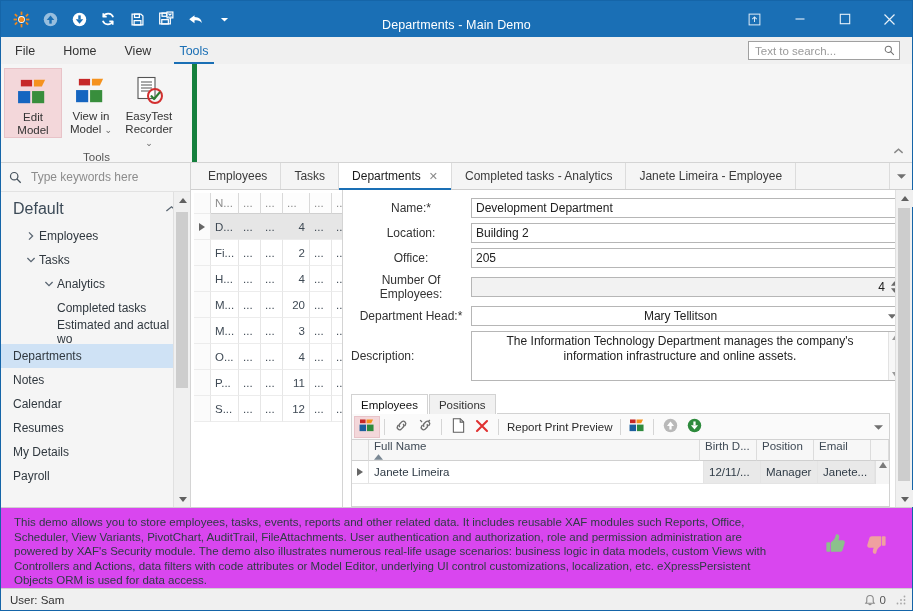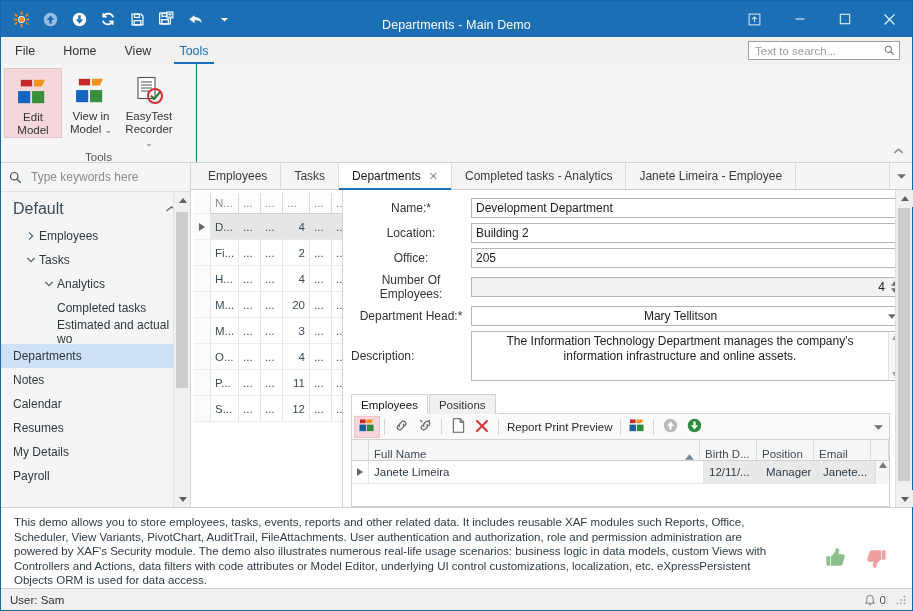--- a/index.html
+++ b/index.html
@@ -83,21 +83,21 @@
 
   
   .ribbon-panel {
     flex: 0 0 99px; height: 99px;
     background: #f5f5f5;
     border-bottom: 1px solid #d4d4d4;
     display: flex; position: relative;
   }
   .rgroup {
     display: flex; flex-direction: column;
-    border-right: 1px solid #15803d;
+    border-right: 5px solid #15803d;
     padding: 4px 0 0 0;
     position: relative;
     width: 196px;
   }
   .rgroup-items { display: flex; align-items: flex-start; padding: 0 3px; flex: 1; }
   .rgroup-label {
     text-align: center; font-size: 11.5px; color: #555;
     height: 17px; line-height: 15px;
   }
   .big-btn {
@@ -304,22 +304,22 @@
     cursor: pointer; font-size: 11.5px; color: #2b2b2b; gap:4px;text-align:center;
   }
   .tbtn.active { background: #f3d7da; border:1px solid #e8c3c8; }
   .tsep { width:1px; height:16px; background:#d5d5d5; margin:0 4px; }
   .ntoolbar .tmenu2 { margin-left:auto; width:18px; display:flex; align-items:center; justify-content:center; color:#707070; font-size:8px; cursor:pointer;}
 
   .cgrid { border:1px solid #d2d2d2; border-top:none; flex:1; display:flex; flex-direction:column; min-height:0; background:#fff;}
   .cg-head { display:flex; height:21px; background:#f7f7f7; }
   .cg-head .c {
     border-right:1px solid #dcdcdc; border-bottom:1px solid #d0d0d0;
-    display:flex; align-items:flex-end; padding:0 5px;
-    font-size:11.5px; color:#3f4a55; background:#f7f7f7;
+    display:flex; align-items:flex-start; padding:0 5px;
+    font-size:11.5px; color:#3f4a55; background:#f7f7f7;flex-direction:column;
   }
   .cg-row { display:flex; height:23px; }
   .cg-row .c {
     border-right:1px solid #e4e4e4; border-bottom:1px solid #e4e4e4;
     display:flex; align-items:center; padding:0 5px;
     font-size:11.5px; color:#2e3a45; background:#fff;
   }
   .cg-row .c.alt { background:#e9e9e9; }
   .cg-row .c.idx, .cg-head .c.idx { justify-content:center; padding:0; color:#777; }
   .cg-sb {
@@ -330,23 +330,23 @@
   .w-cidx{width:17px;flex:0 0 17px;}
   .w-name{flex:1;min-width:0;}
   .w-bd{width:57px;flex:0 0 57px;}
   .w-pos{width:57px;flex:0 0 57px;}
   .w-em{width:57px;flex:0 0 57px;}
   .w-last{width:18px;flex:0 0 18px;}
 
   
   .footdesc {
     flex: 0 0 81px; height:81px;
-    background: #ffffff;
+    background: #d946ef;
     border-top: 1px solid #cfcfcf;
-    display: flex; align-items: center;
+    display: flex; align-items: flex-start;
     padding: 7px 12px 0 13px;
     position: relative;
     gap: 28px;
   }
   .footdesc .txt {
     flex:1; font-size: 11.5px; color: #2f3b45; line-height: 14.5px;
     padding-right: 8px;
   }
   .thumbs { display:flex; align-items:center; gap:8px; padding-top:12px; padding-right:6px;}
   .thumb-btn { width:34px; height:34px; display:flex; align-items:center; justify-content:center; cursor:pointer;}

